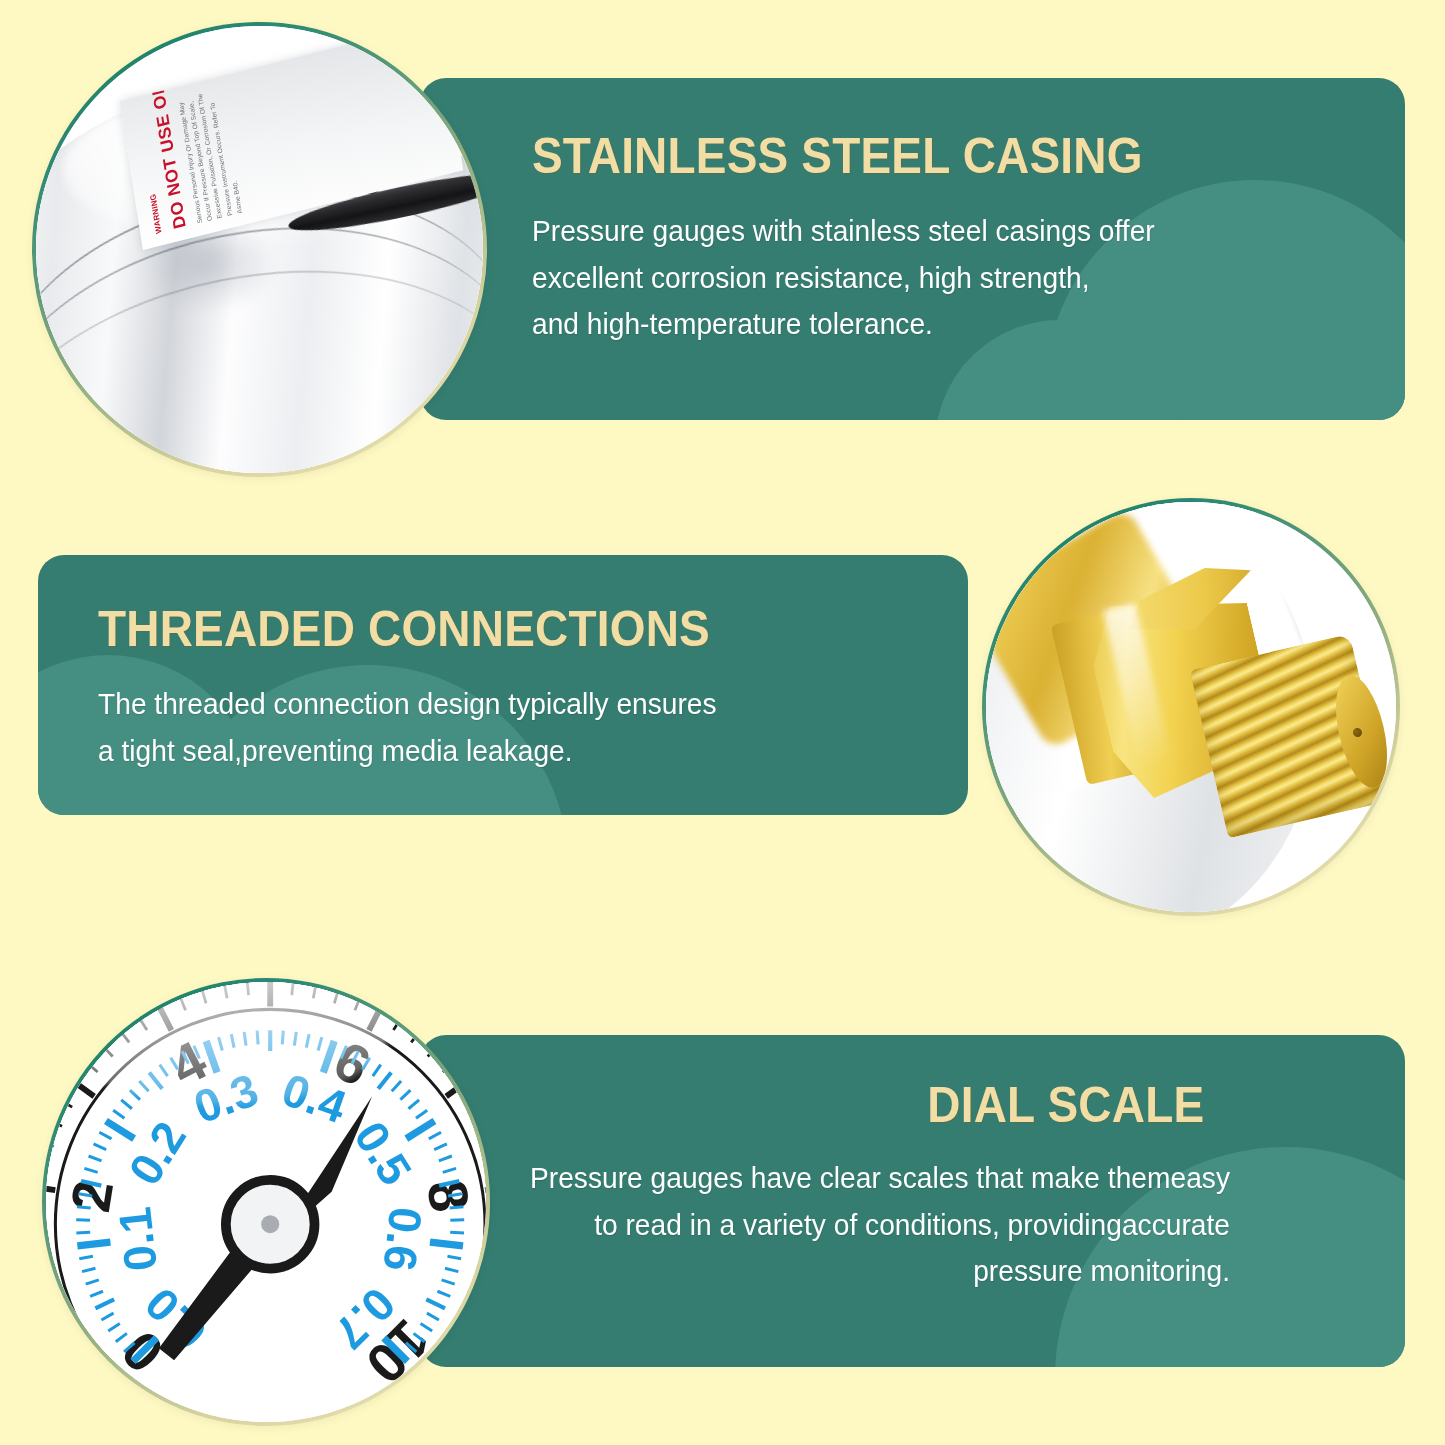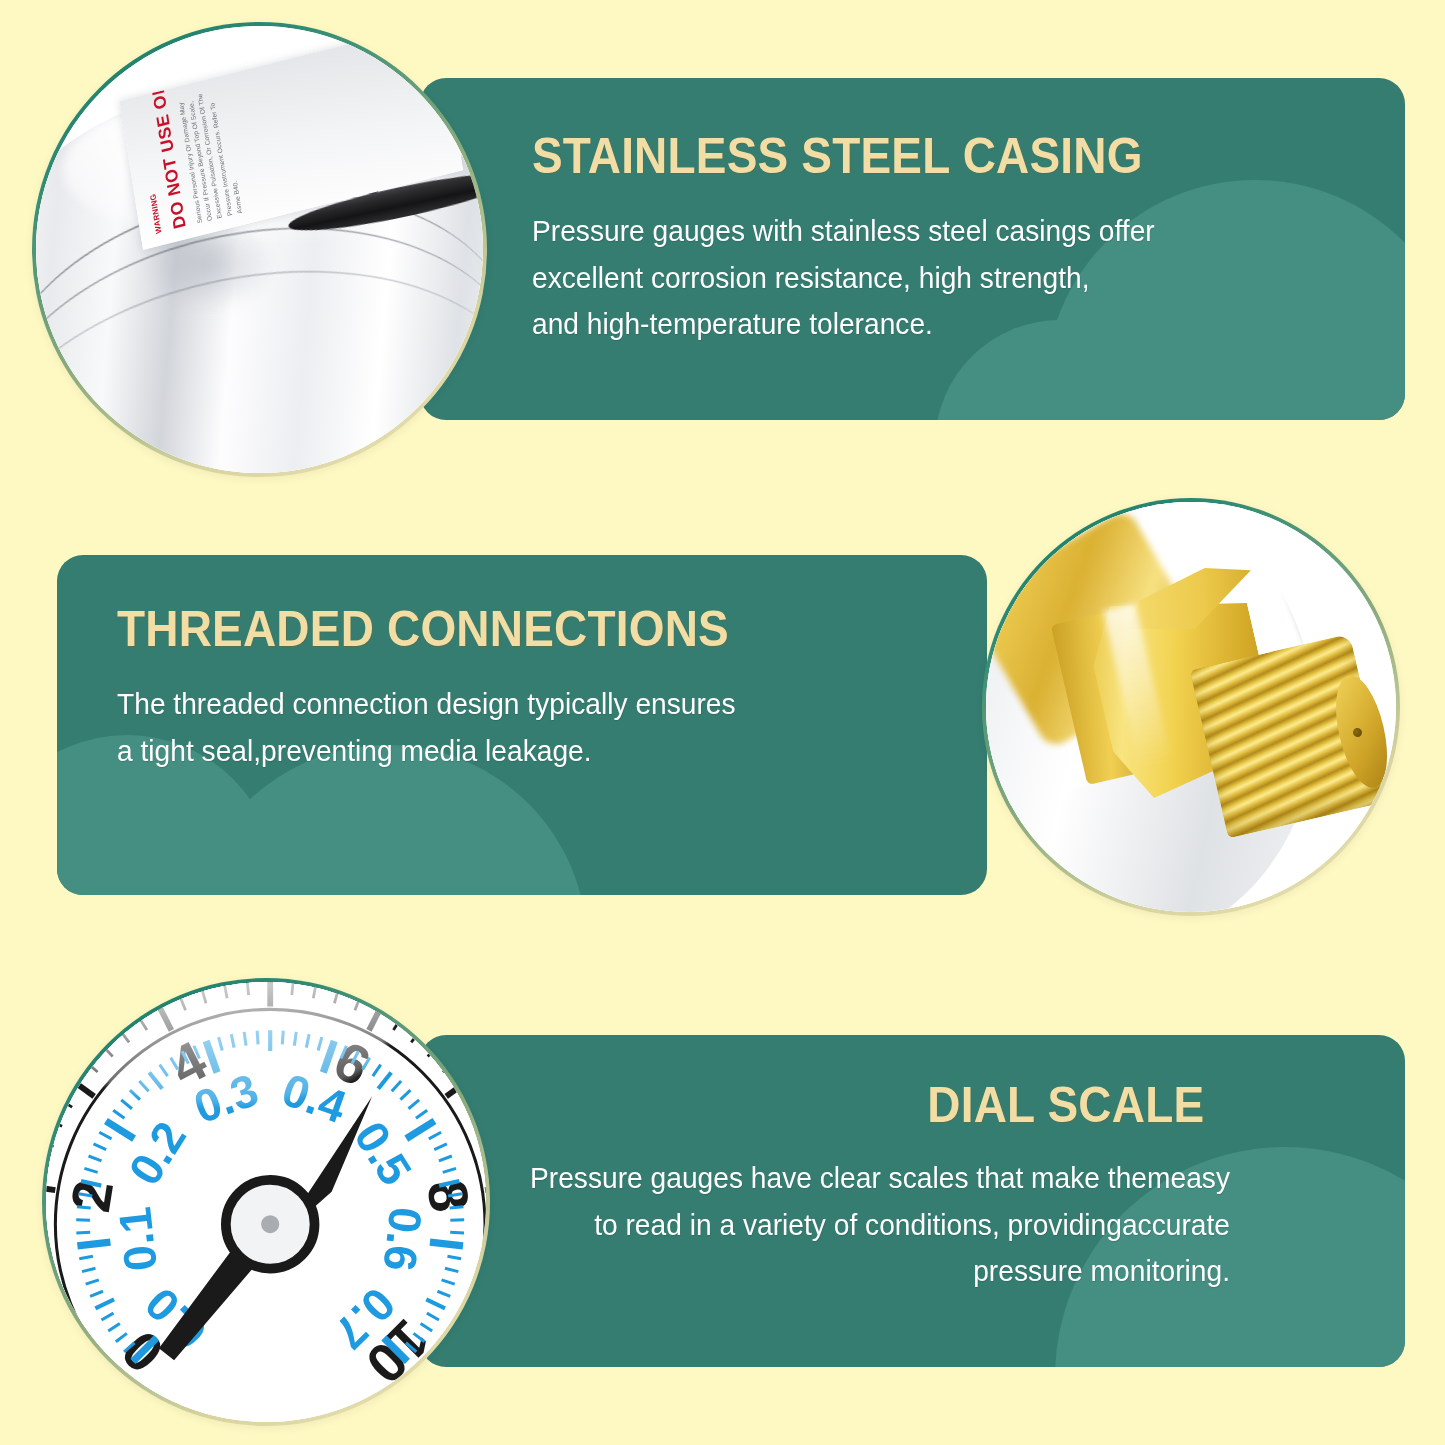--- a/index.html
+++ b/index.html
@@ -60,21 +60,21 @@
   .panel-body .ln { display: block; white-space: nowrap; }
 
   
   #panel-1 { left: 420px; top: 78px; width: 985px; height: 342px; }
   #panel-1 .panel-inner { left: 112px; top: 52px; }
   #panel-1 .panel-title { margin-bottom: 26px; }
   #panel-1 .blob-a { width: 420px; height: 420px; right: -60px; bottom: -180px; }
   #panel-1 .blob-b { width: 250px; height: 250px; right: 220px; bottom: -150px; }
 
   
-  #panel-2 { left: 57px; top: 555px; width: 930px; height: 340px; }
+  #panel-2 { left: 38px; top: 555px; width: 930px; height: 260px; }
   #panel-2 .panel-inner { left: 60px; top: 48px; }
   #panel-2 .panel-title { margin-bottom: 26px; }
   #panel-2 .blob-a { width: 300px; height: 300px; left: -80px; bottom: -140px; }
   #panel-2 .blob-b { width: 400px; height: 400px; left: 130px; bottom: -250px; }
 
   
   #panel-3 { left: 420px; top: 1035px; width: 985px; height: 332px; }
   #panel-3 .panel-inner { left: 110px; top: 44px; text-align: right; }
   #panel-3 .panel-title { margin-bottom: 24px; }
   #panel-3 .blob-a { width: 460px; height: 460px; right: -110px; bottom: -240px; }

